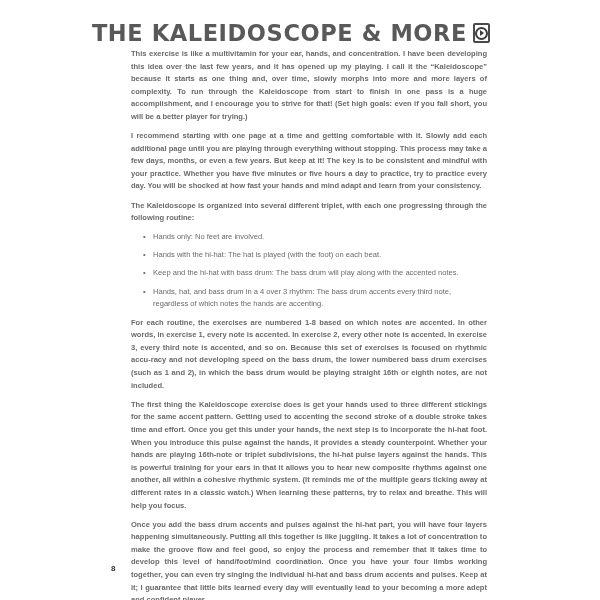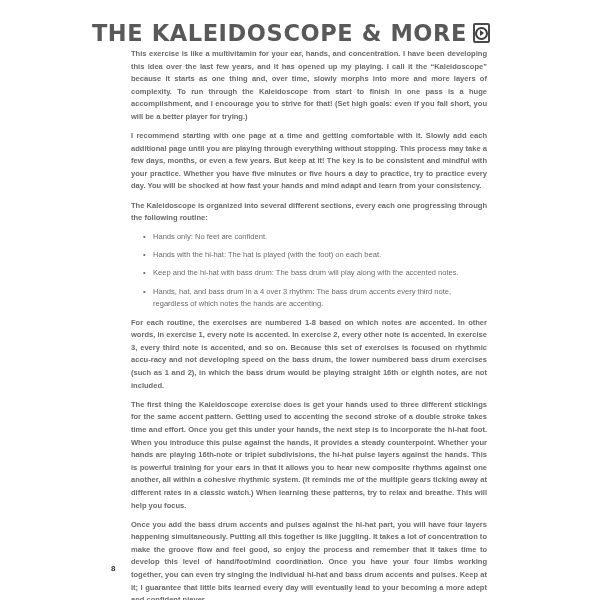--- a/index.html
+++ b/index.html
@@ -27,24 +27,24 @@
     <span class="video-icon">
       <span class="circle">
           <span class="tri"></span>
         </span>
     </span>
   </div>
 
   <div class="body-text">
     <p>This exercise is like a multivitamin for your ear, hands, and concentration. I have been developing this idea over the last few years, and it has opened up my playing. I call it the “Kaleidoscope” because it starts as one thing and, over time, slowly morphs into more and more layers of complexity. To run through the Kaleidoscope from start to finish in one pass is a huge accomplishment, and I encourage you to strive for that! (Set high goals: even if you fall short, you will be a better player for trying.)</p>
     <p>I recommend starting with one page at a time and getting comfortable with it. Slowly add each additional page until you are playing through everything without stopping. This process may take a few days, months, or even a few years. But keep at it! The key is to be consistent and mindful with your practice. Whether you have five minutes or five hours a day to practice, try to practice every day. You will be shocked at how fast your hands and mind adapt and learn from your consistency.</p>
-    <p>The Kaleidoscope is organized into several different sections, every each one progressing through the following routine:</p>
+    <p>The Kaleidoscope is organized into several different triplet, with each one progressing through the following routine:</p>
 
     <ul>
-      <li><span class="bullet">•</span><span>Hands only: No feet are confident.</span></li>
+      <li><span class="bullet">•</span><span>Hands only: No feet are involved.</span></li>
       <li><span class="bullet">•</span><span>Hands with the hi-hat: The hat is played (with the foot) on each beat.</span></li>
       <li><span class="bullet">•</span><span>Keep and the hi-hat with bass drum: The bass drum will play along with the accented notes.</span></li>
       <li><span class="bullet">•</span><span>Hands, hat, and bass drum in a 4 over 3 rhythm: The bass drum accents every third note, regardless of which notes the hands are accenting.</span></li>
     </ul>
 
     <p>For each routine, the exercises are numbered 1-8 based on which notes are accented. In other words, in exercise 1, every note is accented. In exercise 2, every other note is accented. In exercise 3, every third note is accented, and so on. Because this set of exercises is focused on rhythmic accu-racy and not developing speed on the bass drum, the lower numbered bass drum exercises (such as 1 and 2), in which the bass drum would be playing straight 16th or eighth notes, are not included.</p>
     <p>The first thing the Kaleidoscope exercise does is get your hands used to three different stickings for the same accent pattern. Getting used to accenting the second stroke of a double stroke takes time and effort. Once you get this under your hands, the next step is to incorporate the hi-hat foot. When you introduce this pulse against the hands, it provides a steady counterpoint. Whether your hands are playing 16th-note or triplet subdivisions, the hi-hat pulse layers against the hands. This is powerful training for your ears in that it allows you to hear new composite rhythms against one another, all within a cohesive rhythmic system. (It reminds me of the multiple gears ticking away at different rates in a classic watch.) When learning these patterns, try to relax and breathe. This will help you focus.</p>
     <p>Once you add the bass drum accents and pulses against the hi-hat part, you will have four layers happening simultaneously. Putting all this together is like juggling. It takes a lot of concentration to make the groove flow and feel good, so enjoy the process and remember that it takes time to develop this level of hand/foot/mind coordination. Once you have your four limbs working together, you can even try singing the individual hi-hat and bass drum accents and pulses. Keep at it; I guarantee that little bits learned every day will eventually lead to your becoming a more adept and confident player.</p>
   </div>
 

